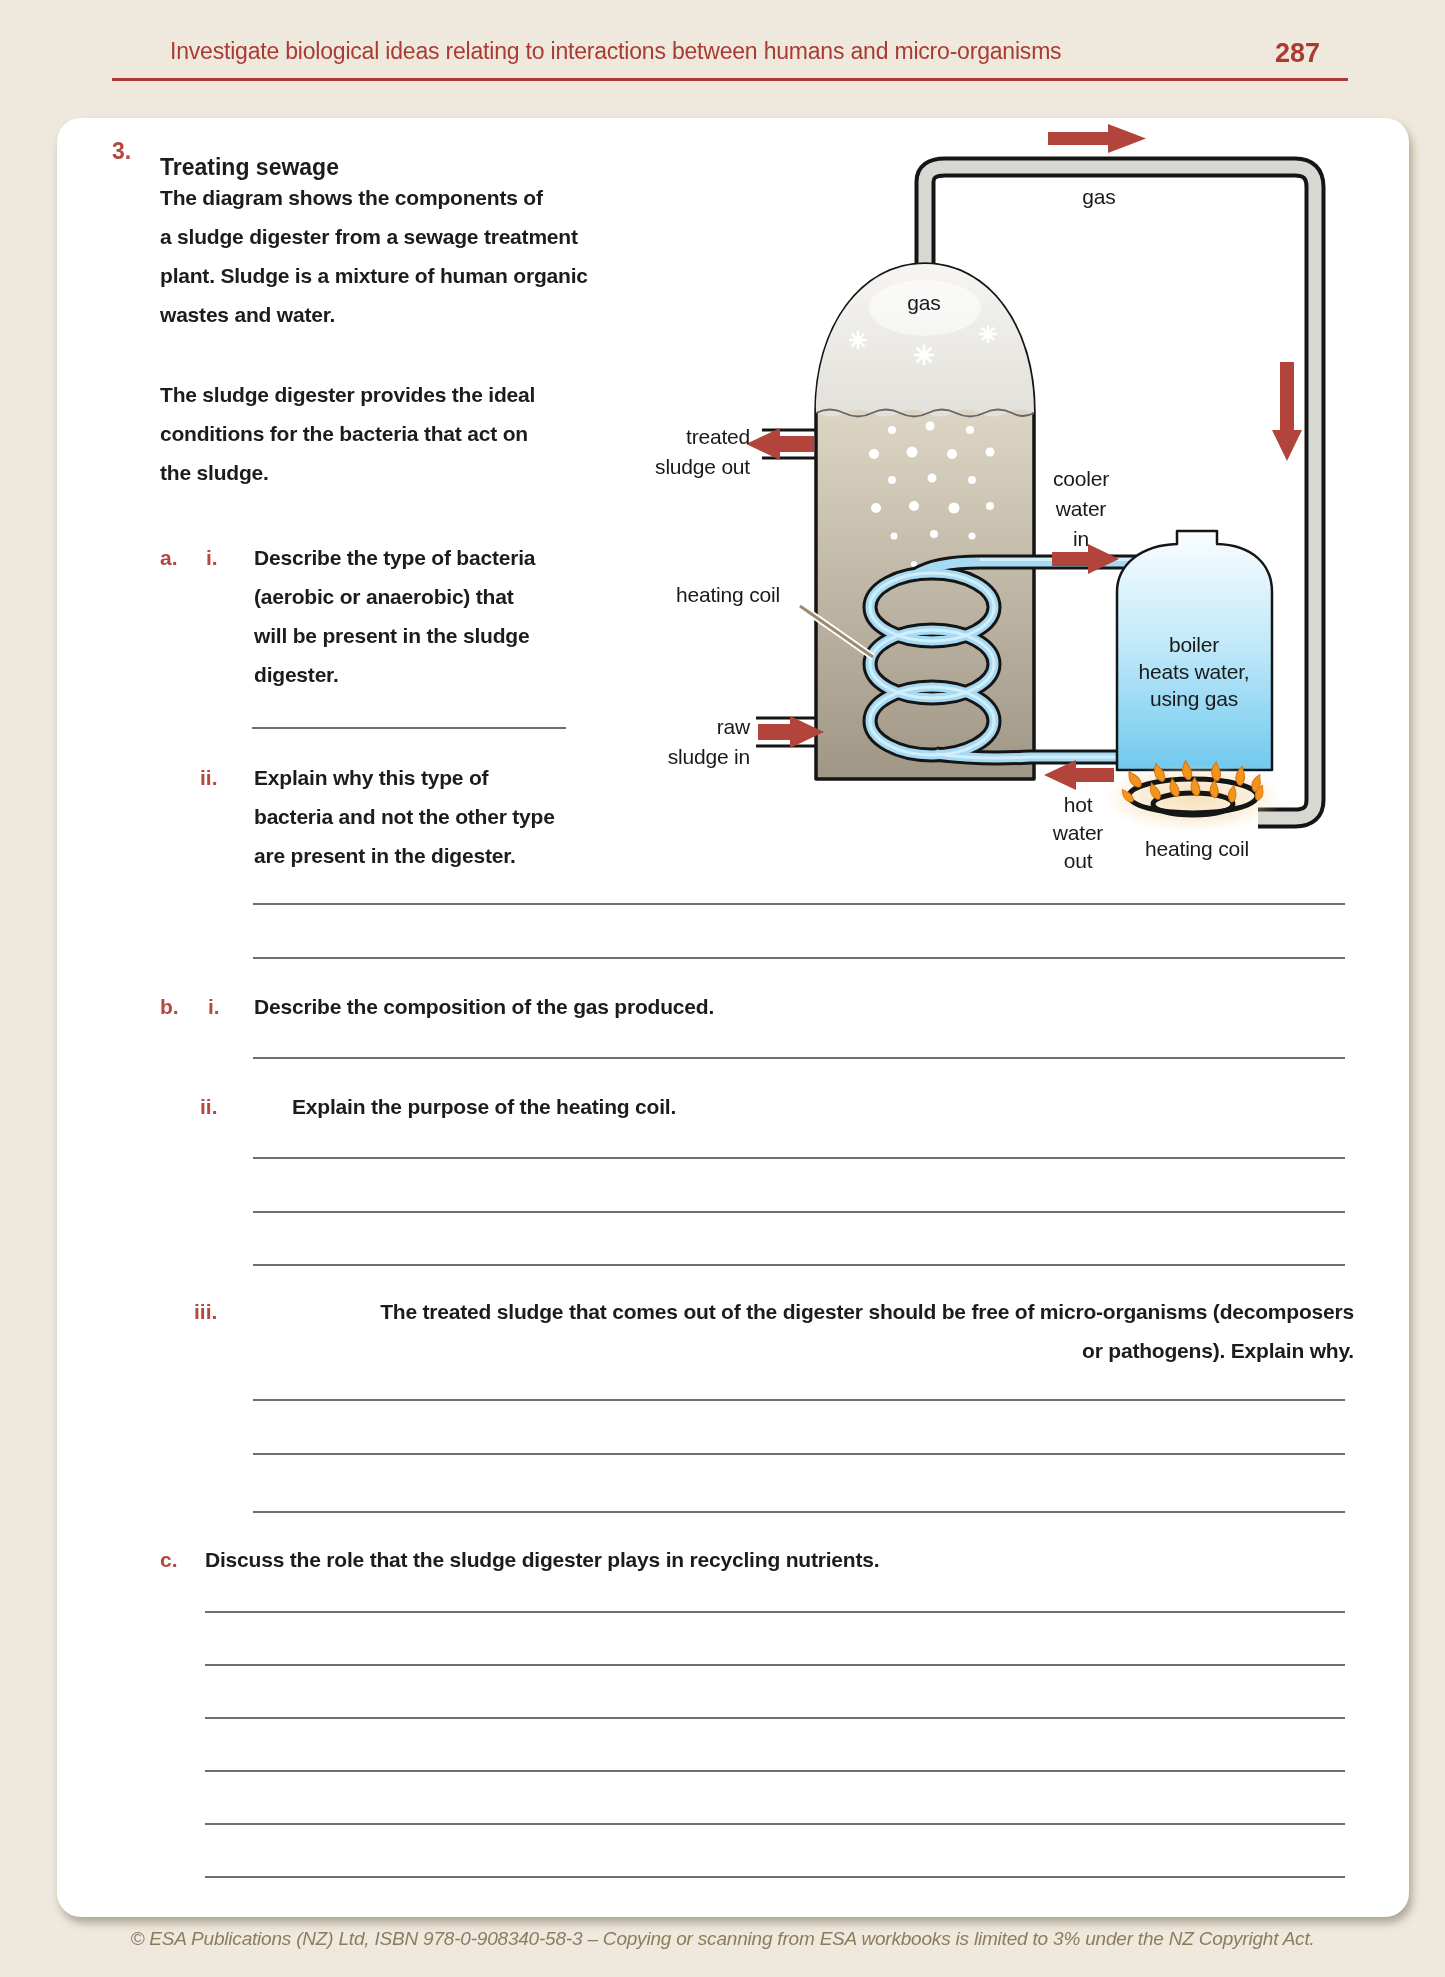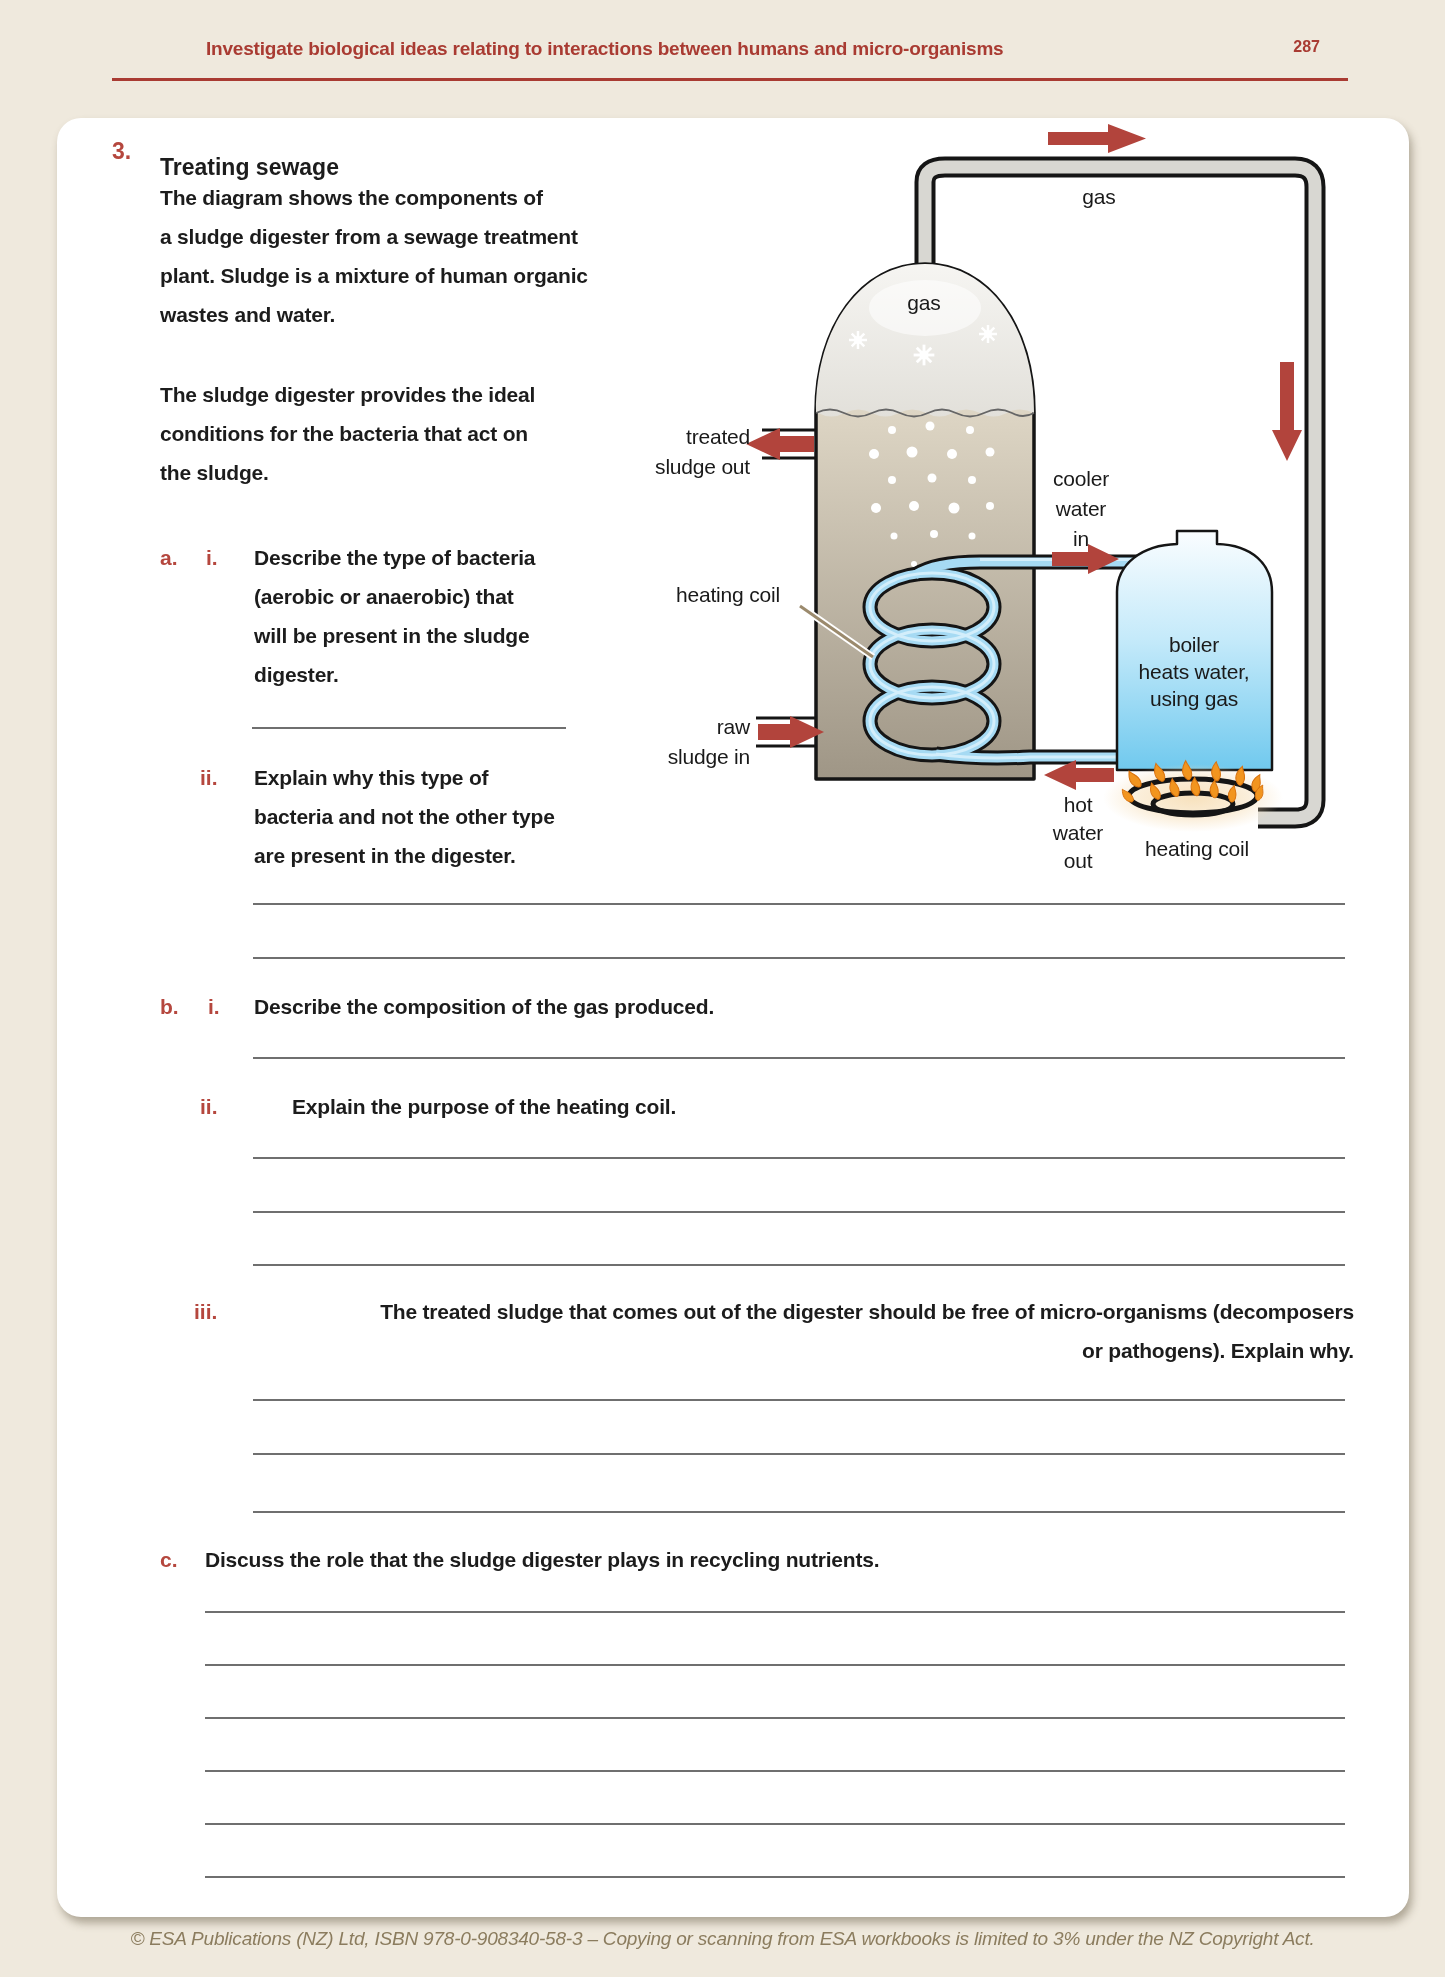--- a/index.html
+++ b/index.html
@@ -4,25 +4,25 @@
 <style>
   html,body{margin:0;padding:0;}
   body{
     width:1445px;height:1977px;position:relative;overflow:hidden;
     background:#efe9dd;
     font-family:"Liberation Sans",sans-serif;
     color:#1c1c1c;
   }
   .hdr-title{
     position:absolute;left:170px;top:38px;
-    font-size:19px;font-weight:bold;color:#a93b32;letter-spacing:-.2px;margin-left:36px;
+    font-size:23px;font-weight:normal;color:#a93b32;letter-spacing:-.2px;
   }
   .hdr-page{
     position:absolute;left:1230px;top:38px;width:90px;text-align:right;
-    font-size:16px;font-weight:bold;color:#a93b32;
+    font-size:27px;font-weight:bold;color:#a93b32;
   }
   .hdr-rule{
     position:absolute;left:112px;top:78px;width:1236px;height:3px;
     background:#a93b32;
   }
   .card{
     position:absolute;left:57px;top:118px;width:1352px;height:1799px;
     background:#ffffff;border-radius:24px;
     box-shadow:3px 6px 9px rgba(95,85,62,.45);
   }

